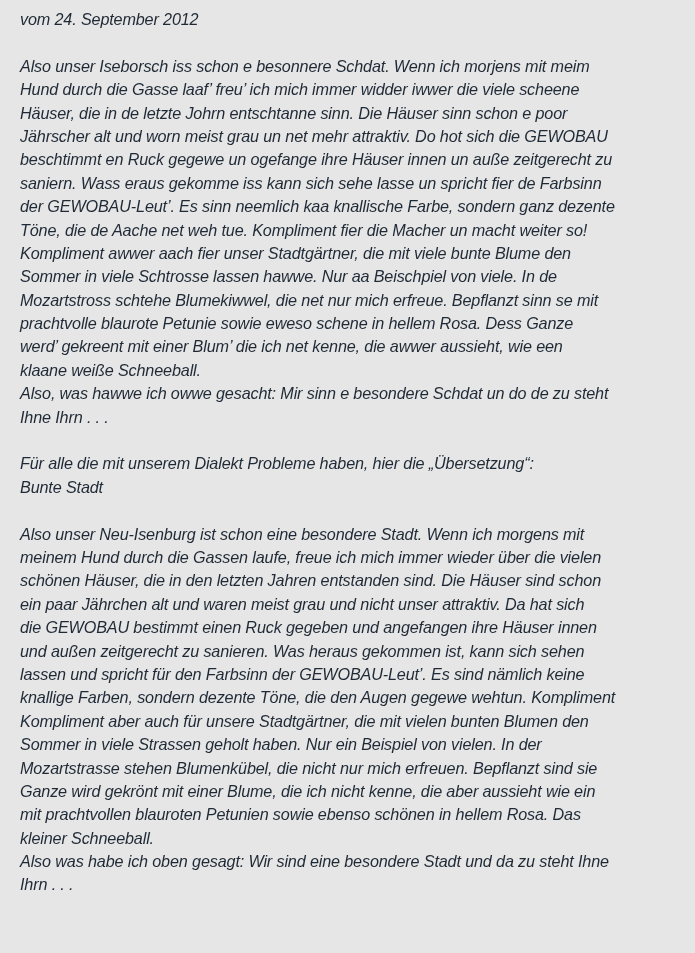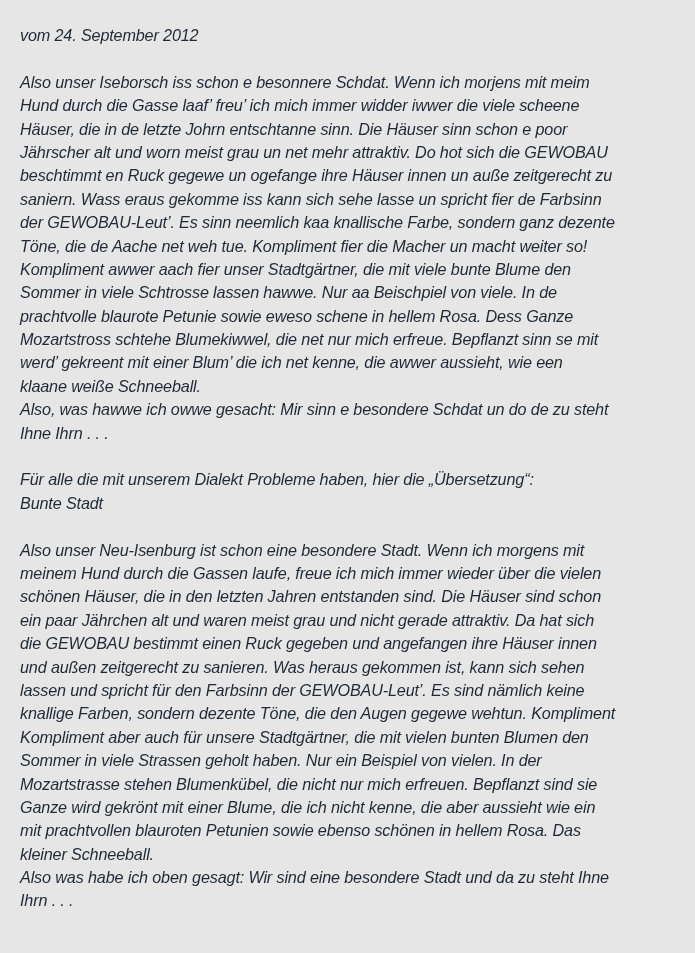--- a/index.html
+++ b/index.html
@@ -6,21 +6,21 @@
       margin: 0;
       padding: 0;
       background: #e6e6e6;
     }
     body {
       width: 695px;
       height: 953px;
       overflow: hidden;
     }
     .page {
-      padding: 24px 12px 0 20px;
+      padding: 8px 12px 0 20px;
       font-family: "Liberation Sans", sans-serif;
       font-style: italic;
       font-size: 16.2px;
       line-height: 23.4px;
       color: #1f2a36;
       letter-spacing: -0.15px;
     }
     .line {
       display: block;
       white-space: nowrap;
@@ -42,40 +42,40 @@
     <span class="line">Also unser Iseborsch iss schon e besonnere Schdat. Wenn ich morjens mit meim</span>
     <span class="line">Hund durch die Gasse laaf’ freu’ ich mich immer widder iwwer die viele scheene</span>
     <span class="line">Häuser, die in de letzte Johrn entschtanne sinn. Die Häuser sinn schon e poor</span>
     <span class="line">Jährscher alt und worn meist grau un net mehr attraktiv. Do hot sich die GEWOBAU</span>
     <span class="line">beschtimmt en Ruck gegewe un ogefange ihre Häuser innen un auße zeitgerecht zu</span>
     <span class="line">saniern. Wass eraus gekomme iss kann sich sehe lasse un spricht fier de Farbsinn</span>
     <span class="line">der GEWOBAU-Leut’. Es sinn neemlich kaa knallische Farbe, sondern ganz dezente</span>
     <span class="line">Töne, die de Aache net weh tue. Kompliment fier die Macher un macht weiter so!</span>
     <span class="line">Kompliment awwer aach fier unser Stadtgärtner, die mit viele bunte Blume den</span>
     <span class="line">Sommer in viele Schtrosse lassen hawwe. Nur aa Beischpiel von viele. In de</span>
+    <span class="line">Mozartstross schtehe Blumekiwwel, die net nur mich erfreue. Bepflanzt sinn se mit</span>
     <span class="line">prachtvolle blaurote Petunie sowie eweso schene in hellem Rosa. Dess Ganze</span>
-    <span class="line">Mozartstross schtehe Blumekiwwel, die net nur mich erfreue. Bepflanzt sinn se mit</span>
     <span class="line">werd’ gekreent mit einer Blum’ die ich net kenne, die awwer aussieht, wie een</span>
     <span class="line">klaane weiße Schneeball.</span>
     <span class="line">Also, was hawwe ich owwe gesacht: Mir sinn e besondere Schdat un do de zu steht</span>
     <span class="line">Ihne Ihrn . . .</span>
   </div>
 
   <span class="gap"></span>
 
   <span class="line">Für alle die mit unserem Dialekt Probleme haben, hier die „Übersetzung“:</span>
   <span class="line">Bunte Stadt</span>
 
   <span class="gap"></span>
 
   <div>
     <span class="line">Also unser Neu-Isenburg ist schon eine besondere Stadt. Wenn ich morgens mit</span>
     <span class="line">meinem Hund durch die Gassen laufe, freue ich mich immer wieder über die vielen</span>
     <span class="line">schönen Häuser, die in den letzten Jahren entstanden sind. Die Häuser sind schon</span>
-    <span class="line">ein paar Jährchen alt und waren meist grau und nicht gerade attraktiv. Da hat sich</span>
+    <span class="line">ein paar Jährchen alt und waren meist grau und nicht unser attraktiv. Da hat sich</span>
     <span class="line">die GEWOBAU bestimmt einen Ruck gegeben und angefangen ihre Häuser innen</span>
     <span class="line">und außen zeitgerecht zu sanieren. Was heraus gekommen ist, kann sich sehen</span>
     <span class="line">lassen und spricht für den Farbsinn der GEWOBAU-Leut’. Es sind nämlich keine</span>
     <span class="line">knallige Farben, sondern dezente Töne, die den Augen gegewe wehtun. Kompliment</span>
     <span class="line">Kompliment aber auch für unsere Stadtgärtner, die mit vielen bunten Blumen den</span>
     <span class="line">Sommer in viele Strassen geholt haben. Nur ein Beispiel von vielen. In der</span>
     <span class="line">Mozartstrasse stehen Blumenkübel, die nicht nur mich erfreuen. Bepflanzt sind sie</span>
     <span class="line">Ganze wird gekrönt mit einer Blume, die ich nicht kenne, die aber aussieht wie ein</span>
     <span class="line">mit prachtvollen blauroten Petunien sowie ebenso schönen in hellem Rosa. Das</span>
     <span class="line">kleiner Schneeball.</span>

